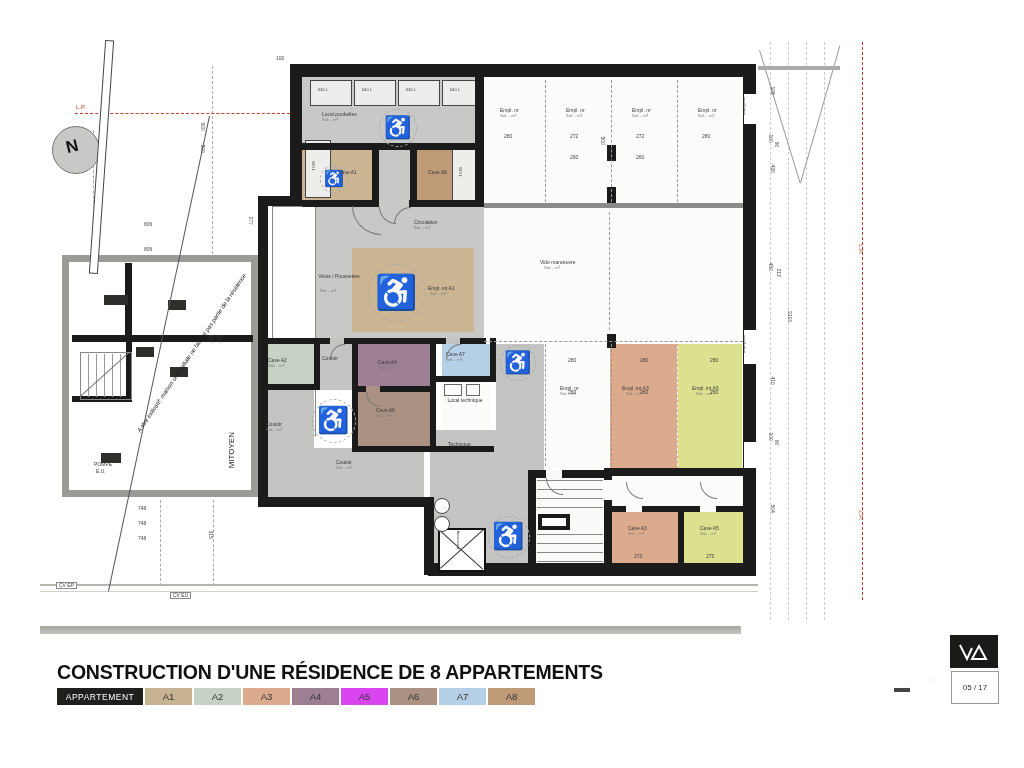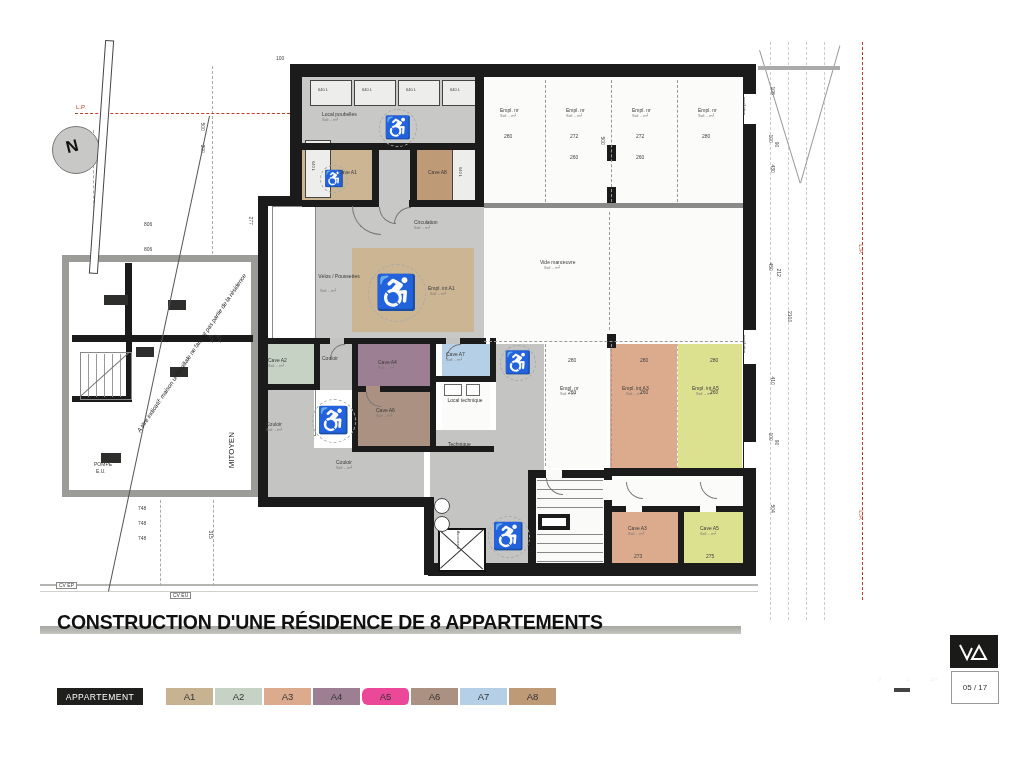--- a/index.html
+++ b/index.html
@@ -3,21 +3,21 @@
 <meta charset="utf-8">
 <style>
   html,body{margin:0;padding:0;background:#fff;font-family:"Liberation Sans",sans-serif;}
   #page{position:relative;width:1024px;height:768px;overflow:hidden;background:#fff;}
   #plan{position:absolute;left:0;top:0;width:1024px;height:768px;}
   .el{position:absolute;line-height:1.05;white-space:nowrap;}
   .striped{background:repeating-linear-gradient(180deg,#dcdcda 0 3px,#f4f4f2 3px 7px);border:1px solid #888;box-sizing:border-box;}
   .hatch{background:repeating-linear-gradient(45deg,#f1f1ef 0 5px,#d2d2cf 5px 6px);border:7px solid #9b9b97;box-sizing:border-box;}
   
   #tb-bar{position:absolute;left:40px;top:626px;width:701px;height:8px;background:linear-gradient(#a6a6a1,#c6c6c1);}
-  #tb-title{position:absolute;left:57px;top:611px;font-size:19.5px;font-weight:bold;color:#111;letter-spacing:-0.2px;}
+  #tb-title{position:absolute;left:57px;top:661px;font-size:19.5px;font-weight:bold;color:#111;letter-spacing:-0.2px;}
   #tb-sub{position:absolute;left:57px;top:663px;font-size:12.5px;color:#222;}
   #legend{position:absolute;left:57px;top:688px;display:flex;}
   #legend .lg-head{width:86px;height:17px;background:#1f1f1e;color:#fff;font-size:8.5px;letter-spacing:.5px;display:flex;align-items:center;justify-content:center;margin-right:2px;}
   .lg-cell{width:47px;height:17px;font-size:9.5px;color:#333;display:flex;align-items:center;justify-content:center;border-right:2px solid #fff;}
   
   #stamp-plan{position:absolute;left:763px;top:635px;width:185px;height:33px;background:#8b8b87;color:#fff;display:flex;align-items:center;justify-content:center;font-size:15px;}
   #stamp-plan .sep{color:#e3e3df;margin:0 4px;font-weight:normal;}
   #stamp-plan .val{color:#e3e3df;font-weight:normal;letter-spacing:.5px;}
   #stamp-scale{position:absolute;left:763px;top:672px;width:185px;height:30px;background:#bcbcb7;color:#f4f4f0;font-size:11.5px;}
   #stamp-scale .lab{position:absolute;left:10px;top:8px;}
@@ -283,26 +283,26 @@
       <div class="el" style="left: 640px; top: 390px; font-size: 5px; color: rgb(68, 68, 68);">260</div>
       <div class="el" style="left: 710px; top: 390px; font-size: 5px; color: rgb(68, 68, 68);">260</div>
       <div class="el" style="left: 634px; top: 554px; font-size: 5px; color: rgb(68, 68, 68);">273</div>
       <div class="el" style="left: 706px; top: 554px; font-size: 5px; color: rgb(68, 68, 68);">275</div>
     </div>
 
   <div id="tb-bar"></div>
   <div id="tb-title">CONSTRUCTION D'UNE RÉSIDENCE DE 8 APPARTEMENTS</div>
   <div id="legend">
     <div class="lg-head">APPARTEMENT</div>
-    <div id="legend-cells" style="display:flex;margin-left:21px;">
+    <div id="legend-cells" style="display:flex;">
         <div class="lg-cell" style="background: rgb(199, 178, 146);">A1</div>
         <div class="lg-cell" style="background: rgb(197, 210, 196);">A2</div>
         <div class="lg-cell" style="background: rgb(220, 171, 141);">A3</div>
         <div class="lg-cell" style="background: rgb(157, 127, 147);">A4</div>
-        <div class="lg-cell" style="background: #ec4899; border-radius: 6px;">A5</div>
+        <div class="lg-cell" style="background: #d946ef;">A5</div>
         <div class="lg-cell" style="background: rgb(171, 145, 129);">A6</div>
         <div class="lg-cell" style="background: rgb(181, 207, 230);">A7</div>
         <div class="lg-cell" style="background: rgb(191, 154, 119);">A8</div>
       </div>
   </div>
 
   <span class="tick" style="left:878px">0</span>
   <span class="tick" style="left:906px">1</span>
   <span class="tick" style="left:930px">2m</span>
   <div id="scalebar">

